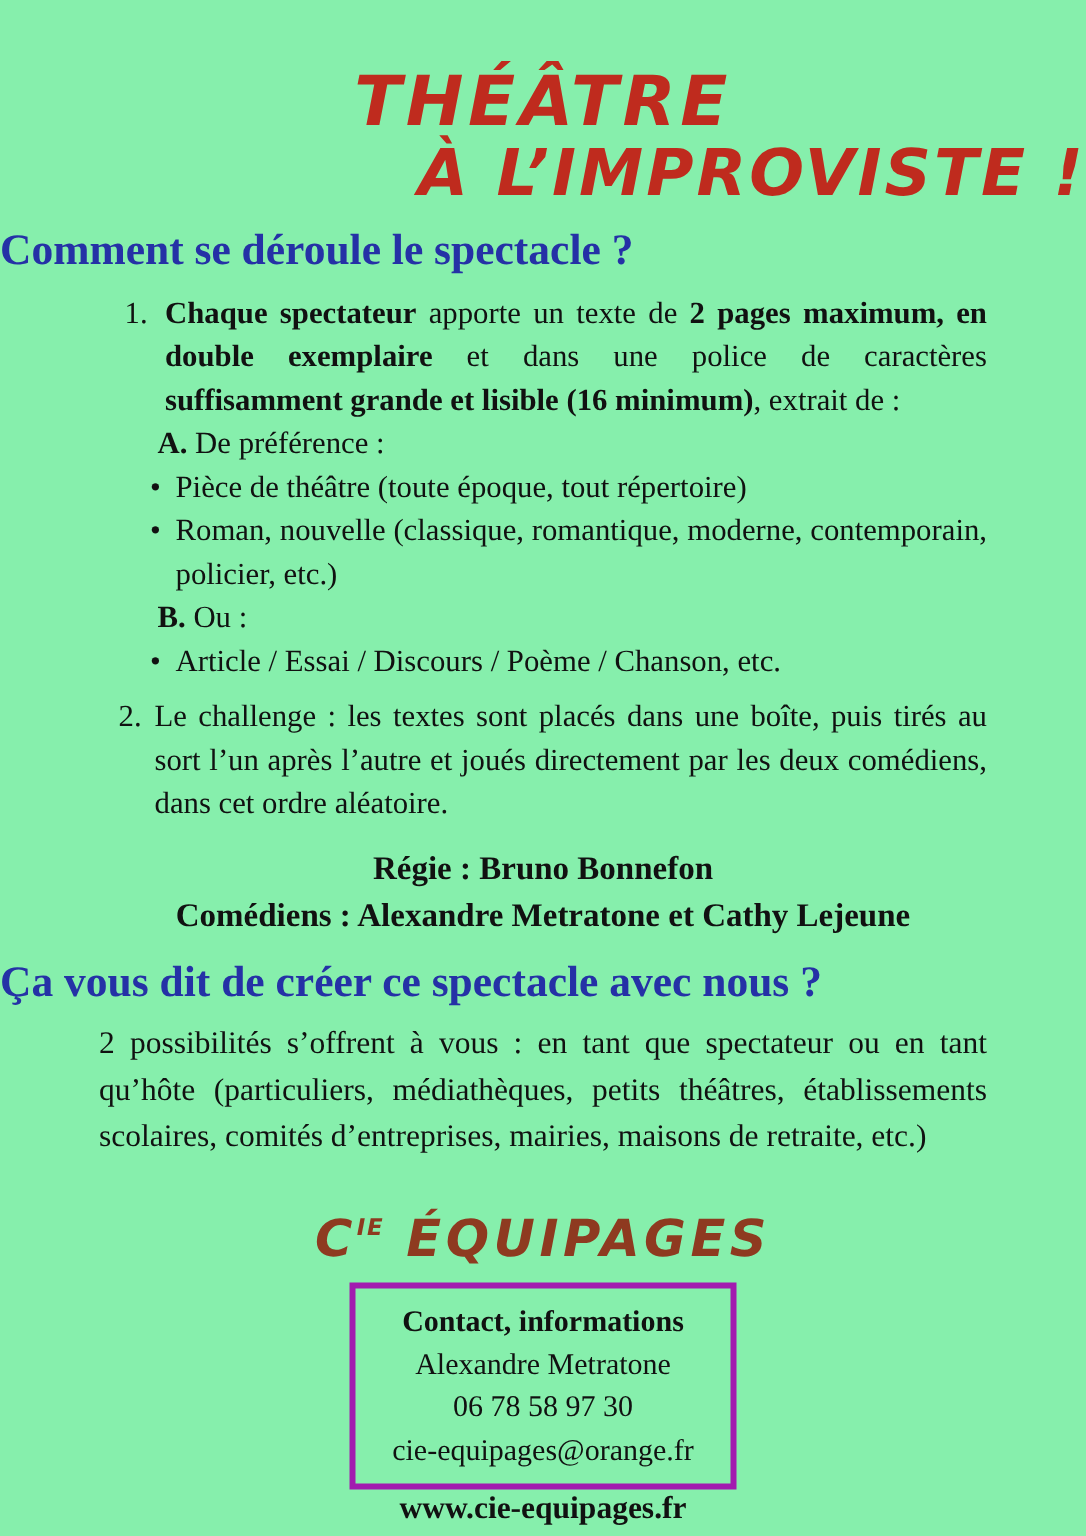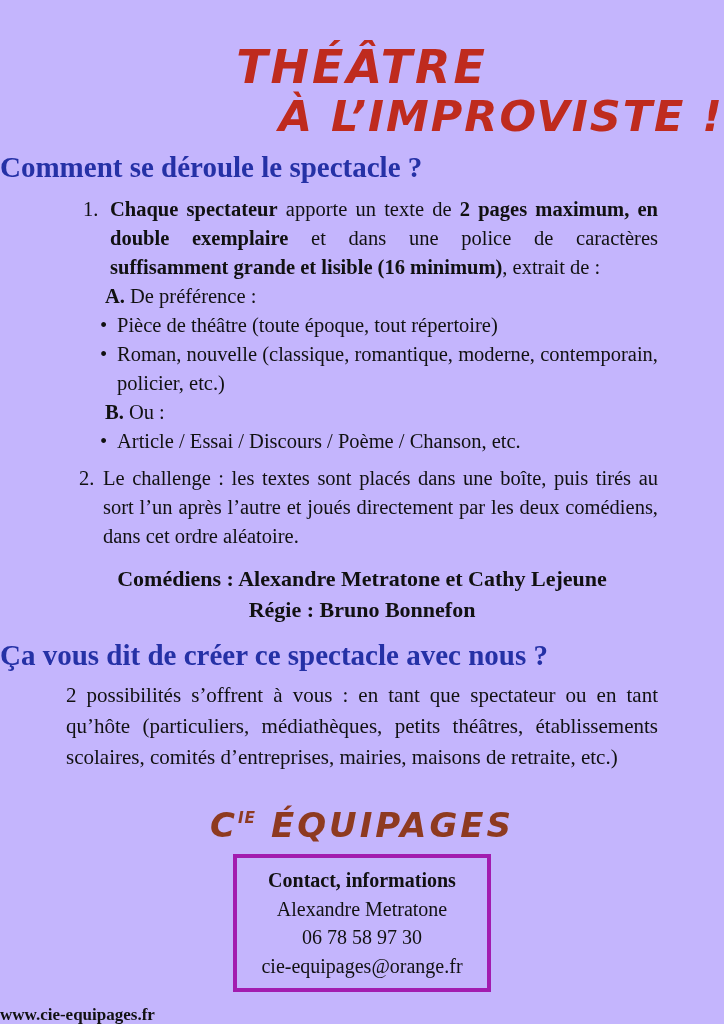--- a/index.html
+++ b/index.html
@@ -1,21 +1,21 @@
 <!DOCTYPE html>
 <html lang="fr"><head>
 <meta charset="utf-8">
 <style>
   html, body { margin:0; padding:0; background:#ffffff; }
   .page {
     position: relative;
     width: 724px;
     height: 1024px;
     margin: 0 auto;
-    background: #c4b5fd;
+    background: #86efac;
     overflow: hidden;
     font-family: "Liberation Serif", serif;
     color: #111111;
     box-sizing: border-box;
     padding-top: 42px;
   }
   
   .title-block {
     text-align: center;
     font-family: "DejaVu Sans", sans-serif;
@@ -91,23 +91,23 @@
     border: 4px solid #a21caf;
     text-align: center;
     font-size: 20px;
     line-height: 28.5px;
     padding: 8px 6px;
     box-sizing: border-box;
   }
   .contact-box .line-bold { font-weight: bold; }
 
   .footer-url {
+    text-align: center;
     font-weight: bold;
-    font-size: 17px;
-    margin-top: 13px;
+    font-size: 21px;
   }
 </style>
 </head>
 <body>
 
 <div class="page">
 
   <div class="title-block">
     <div class="title-line1">THÉÂTRE</div>
     <div class="title-line2">À L’IMPROVISTE !</div>
@@ -146,22 +146,22 @@
     </div>
 
     <div class="list-item2">
       <span class="num">2.</span>
       <span>Le challenge : les textes sont placés dans une boîte, puis tirés au sort l’un après l’autre et joués directement par les deux comédiens, dans cet ordre aléatoire.</span>
     </div>
 
   </div>
 
   <div class="credits">
+    <div>Régie : Bruno Bonnefon</div>
     <div>Comédiens : Alexandre Metratone et Cathy Lejeune</div>
-    <div>Régie : Bruno Bonnefon</div>
   </div>
 
   <div class="h-blue second">Ça vous dit de créer ce spectacle avec nous ?</div>
 
   <div class="para2">2 possibilités s’offrent à vous : en tant que spectateur ou en tant qu’hôte (particuliers, médiathèques, petits théâtres, établissements scolaires, comités d’entreprises, mairies, maisons de retraite, etc.)</div>
 
   <div class="logo">
     <span>C</span><sup>IE</sup><span> ÉQUIPAGES</span>
   </div>
 

